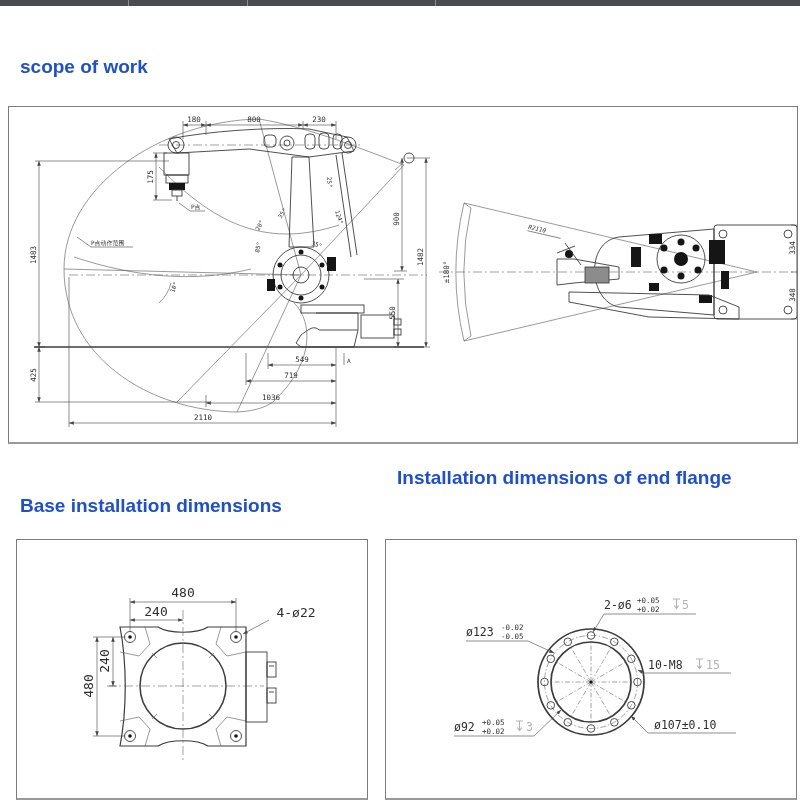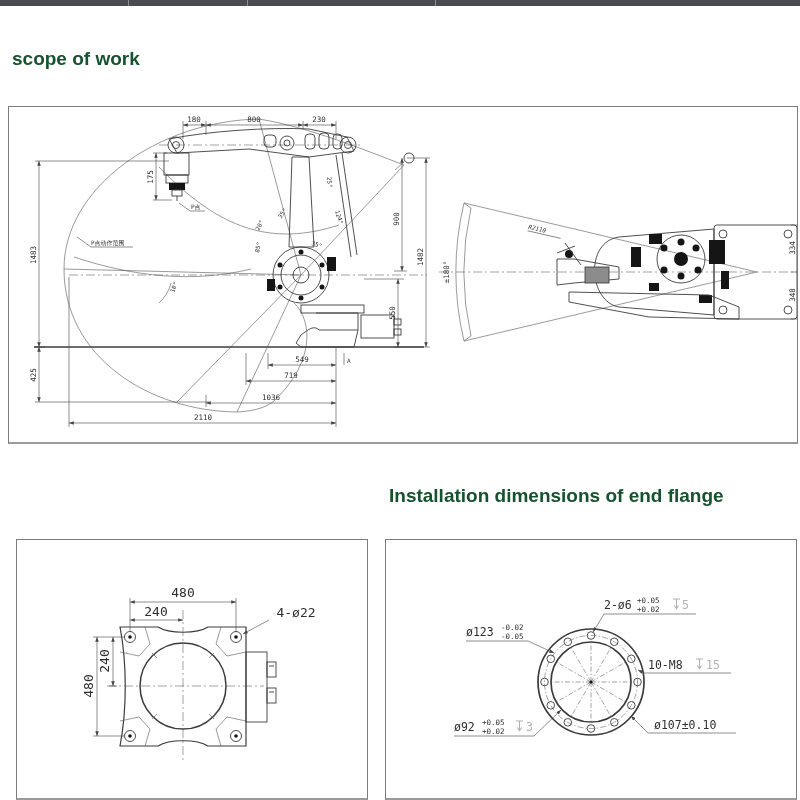--- a/index.html
+++ b/index.html
@@ -1,20 +1,20 @@
 <!DOCTYPE html>
 <html><head>
 <meta charset="utf-8">
 <style>
   html,body{margin:0;padding:0;background:#fff;}
   #page{position:relative;width:800px;height:800px;background:#fff;overflow:hidden;
         font-family:"Liberation Sans",sans-serif;}
   .topstrip{position:absolute;left:0;top:0;width:800px;height:6px;background:#484b50;}
   .topstrip .tdiv{position:absolute;top:0;width:1px;height:6px;background:#8a8d92;}
-  h2.sec{position:absolute;margin:4px;font-size:19px;font-weight:bold;color:#14532d;
+  h2.sec{position:absolute;margin:12px;font-size:19px;font-weight:bold;color:#1d4ed8;
          font-family:"Liberation Sans",sans-serif;letter-spacing:0;}
   .panel{position:absolute;background:#fff;border:1px solid #7d7d7d;
          border-bottom:2px solid #9a9a9a;box-sizing:border-box;margin-top:24px;}
   svg{display:block;}
   svg text{font-family:"DejaVu Sans Mono","Liberation Mono",monospace;fill:#2e2e2e;}
   .d{font-size:7.5px;text-anchor:middle;}
   .d6{font-size:6px;text-anchor:start;}
   .db{font-size:13px;text-anchor:middle;}
   .fm{font-size:11.5px;text-anchor:start;}
   .ft{font-size:7.5px;text-anchor:start;}
@@ -256,21 +256,22 @@
           <line class="dim" x1="782" y1="118" x2="794" y2="118"></line>
           <line class="dim" x1="782" y1="165" x2="794" y2="165"></line>
           <line class="dim" x1="782" y1="212" x2="794" y2="212"></line>
           <text class="d" x="786" y="141" transform="rotate(-90 786 141)">334</text>
           <text class="d" x="786" y="188" transform="rotate(-90 786 188)">348</text>
         </g>
       </g>
     </svg>
   </div>
 
-  <h2 class="sec" style="left:385px;top:481px">Installation dimensions of end flange</h2>
+  <h2 class="sec" style="left:8px;top:483px">Base installation dimensions</h2>
+  <h2 class="sec" style="left:385px;top:455px">Installation dimensions of end flange</h2>
 
   <div class="panel" style="left:16px;top:515px;width:352px;height:261px">
     <svg width="350" height="257" viewBox="0 0 350 257">
       <g>
         <path class="ln" style="stroke-width:1.2" d="M103,87 L141,87 C152,94 180,94 191,87 L229,87 L229,206 L191,206 C180,199 152,199 141,206 L103,206 C110,170 110,123 103,87 Z"></path>
         <path class="lt" d="M103,112 L122,116 L133,104 L128,87"></path>
         <path class="lt" d="M204,87 L199,104 L210,116 L229,112"></path>
         <path class="lt" d="M103,181 L122,177 L133,189 L128,206"></path>
         <path class="lt" d="M204,206 L199,189 L210,177 L229,181"></path>
         <circle class="ln" cx="113" cy="97" r="5.5"></circle>

